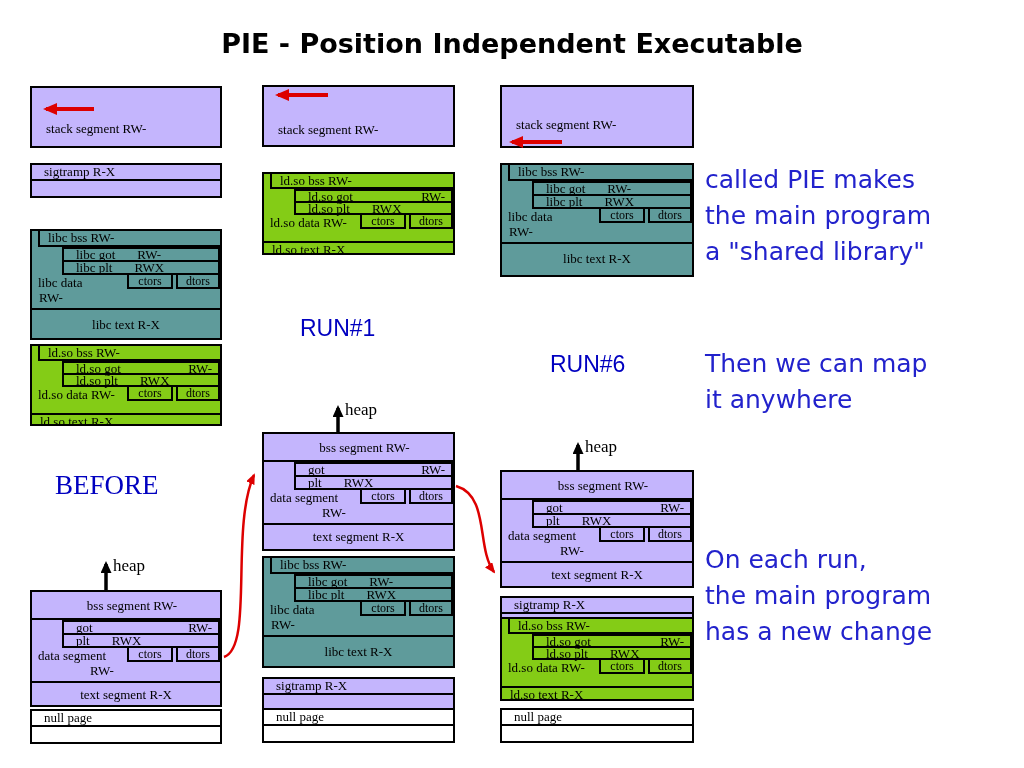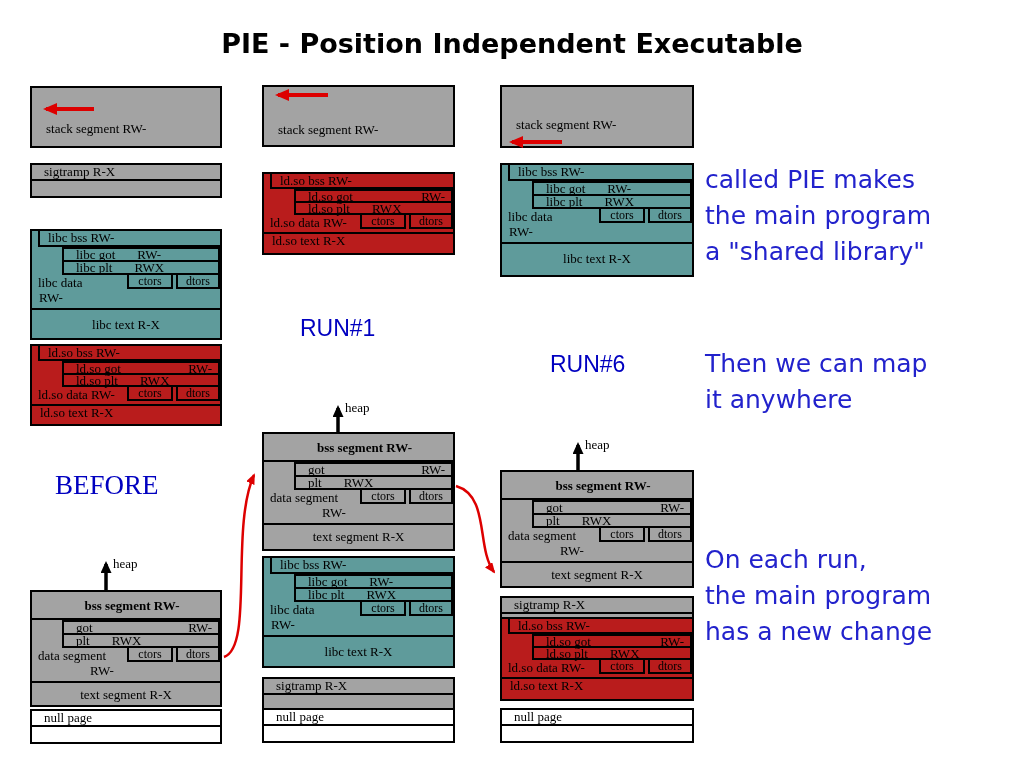--- a/index.html
+++ b/index.html
@@ -2,55 +2,55 @@
 <html><head>
 <meta charset="utf-8">
 <style>
   html,body{margin:0;padding:0;}
   body{width:1024px;height:768px;position:relative;background:#ffffff;
        font-family:"Liberation Serif",serif;color:#000;}
   .title{position:absolute;top:28px;left:0;width:1024px;text-align:center;
          font-family:"DejaVu Sans",sans-serif;font-weight:bold;font-size:27px;}
   .membox{position:absolute;box-sizing:border-box;border:2px solid #000;
           overflow:hidden;font-size:13px;line-height:15px;}
-  .yellow{background:#a3a3a3}.magenta{background:#b91c1c}
+  .yellow{background:#c4b5fd}.magenta{background:#84cc16}
   .teal{background:#5f9b9b}.whitebg{background:#ffffff}
   .stacklabel{position:absolute;left:14px;font-size:13px;}
   
   .bssrow{box-sizing:border-box;height:16px;line-height:14px;margin-left:6px;
           border-left:2px solid #000;border-bottom:2px solid #000;padding-left:8px;}
   .bssrow.sm{height:15px;line-height:13px;}
   .bssrow.prog{margin-left:0;border-left:none;text-align:center;height:28px;
-               line-height:27px;padding-left:12px;font-weight:bold;}
+               line-height:27px;padding-left:12px;}
   .gpbox{box-sizing:border-box;margin-left:30px;border:2px solid #000;display:flex;
          height:15px;line-height:12px;padding:0 6px 0 12px;}
   .gpbox.sm{height:14px;line-height:11px;}
   .gpbox + .gpbox{margin-top:-2px;}
   .permfar{margin-left:auto;}
   .permnear{margin-left:22px;}
   .datarow{display:flex;box-sizing:border-box;}
   .datarow.h33{height:33px;}
-  .datarow.h17{height:17px;}
+  .datarow.h17{height:26px;}
   .dlab{flex:1;padding-left:6px;line-height:15px;}
   .dlab .l2-libc{padding-left:1px;}
   .dlab .l2-prog{padding-left:52px;}
   .cdgroup{display:flex;align-self:flex-start;margin-top:-2px;padding-right:0;}
   .cdbox{box-sizing:border-box;border:2px solid #000;height:16px;line-height:13px;
          text-align:center;font-size:12px;}
   .cdbox.c{width:46px;}
   .cdbox.d{width:44px;margin-left:3px;}
   .textrow{border-top:2px solid #000;text-align:center;box-sizing:border-box;}
   .textrow.tall{height:30px;line-height:29px;}
   .textrow.mid{height:25px;line-height:24px;}
   .textrow.short{height:16px;line-height:14px;text-align:left;padding-left:8px;}
   
   .thin{position:absolute;box-sizing:border-box;border:2px solid #000;height:35px;
         font-size:13px;overflow:hidden;}
   .thin .u{height:14px;border-bottom:2px solid #000;padding-left:12px;line-height:13px;}
-  .heaplab{position:absolute;font-size:13px;}
+  .heaplab{position:absolute;font-size:17px;}
   .bluelabel{position:absolute;color:#0000c0;font-family:"Liberation Sans",sans-serif;}
   .before{font-size:27px;font-family:Liberation Serif, serif;}
   .runlab{font-size:23px;}
   .note{position:absolute;color:#2222cc;font-family:"DejaVu Sans",sans-serif;
         font-size:25px;line-height:36px;white-space:nowrap;}
   svg.overlay{position:absolute;left:0;top:0;pointer-events:none;z-index:5;}
 </style>
 </head>
 <body>
 

